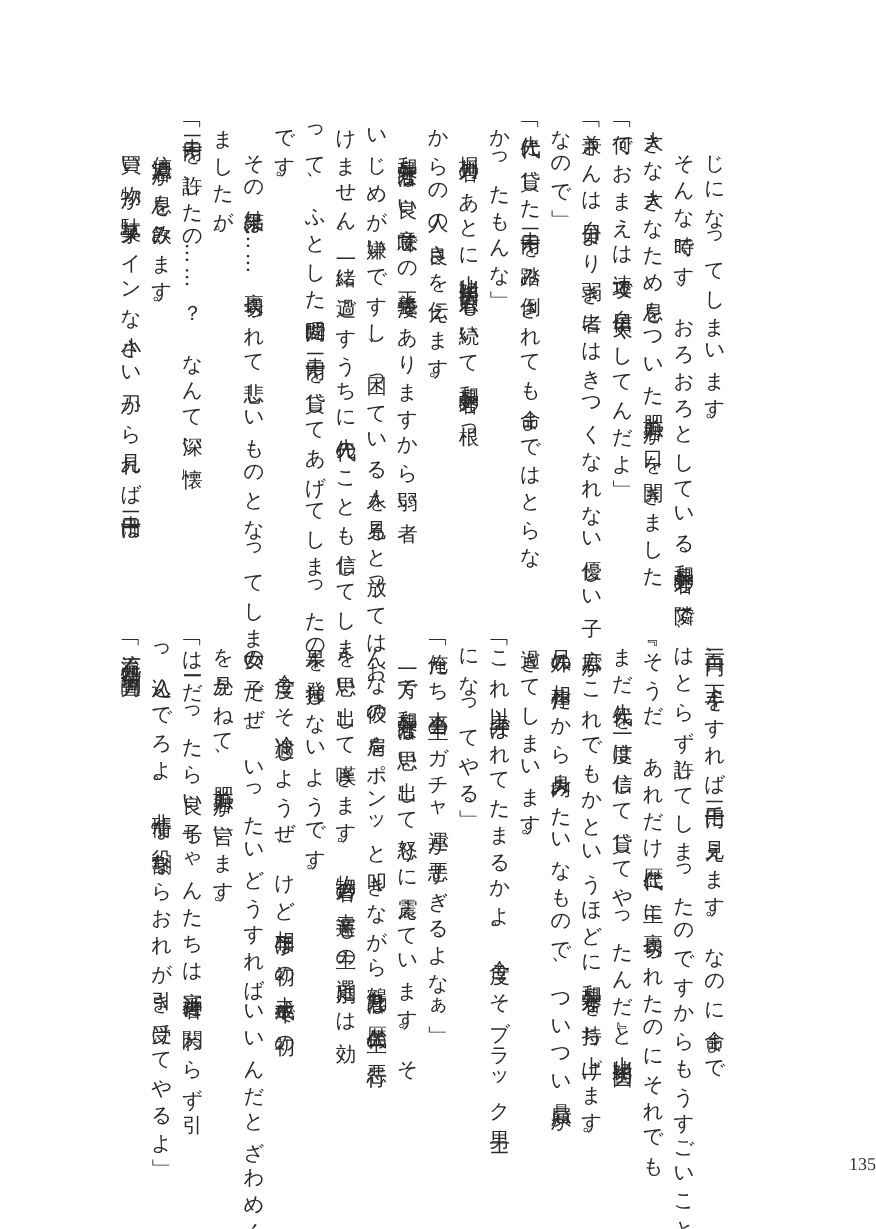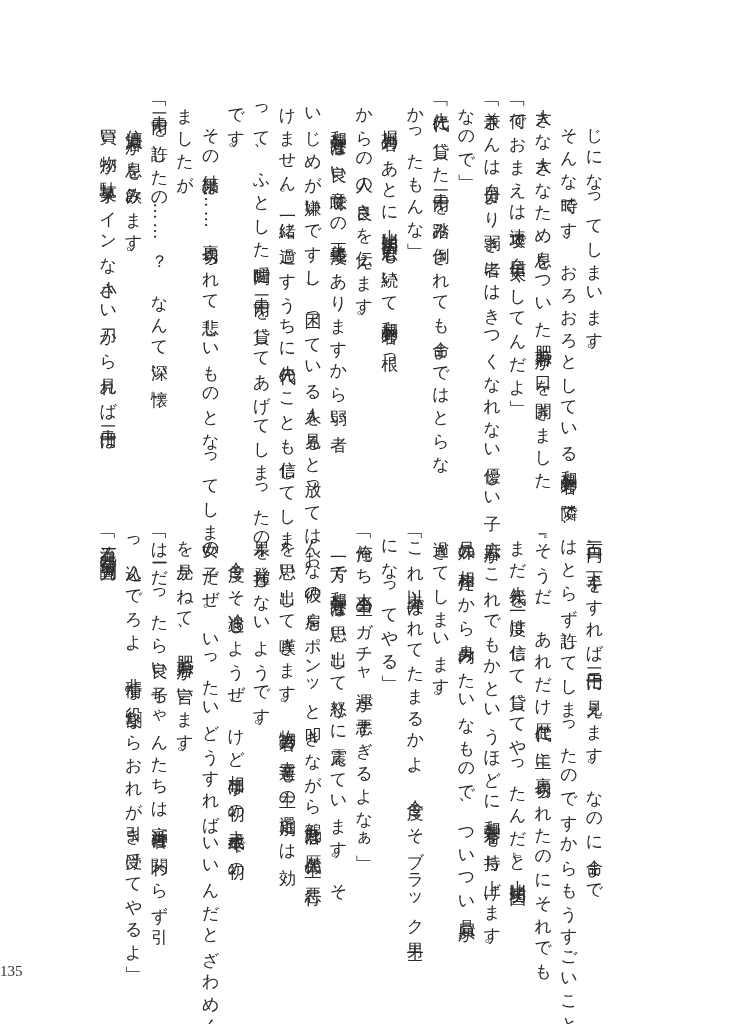--- a/index.html
+++ b/index.html
@@ -15,21 +15,21 @@
     letter-spacing: 3.2px;
     color: #2a2a2a;
     white-space: nowrap;
   }
   .block-top { right: 123px; top: 96px; height: 410px; }
   .block-bottom { right: 123px; top: 528px; height: 410px; }
   .line { display: block; }
   .page-number {
     position: absolute;
     left: 0; width: 730px; top: 963px;
-    text-align: left;
+    text-align: right;
     font-family: "Liberation Serif", "DejaVu Serif", serif;
     font-size: 15px;
     color: #333;
   }
 </style>
 </head>
 <body>
 
 <div class="page">
 

